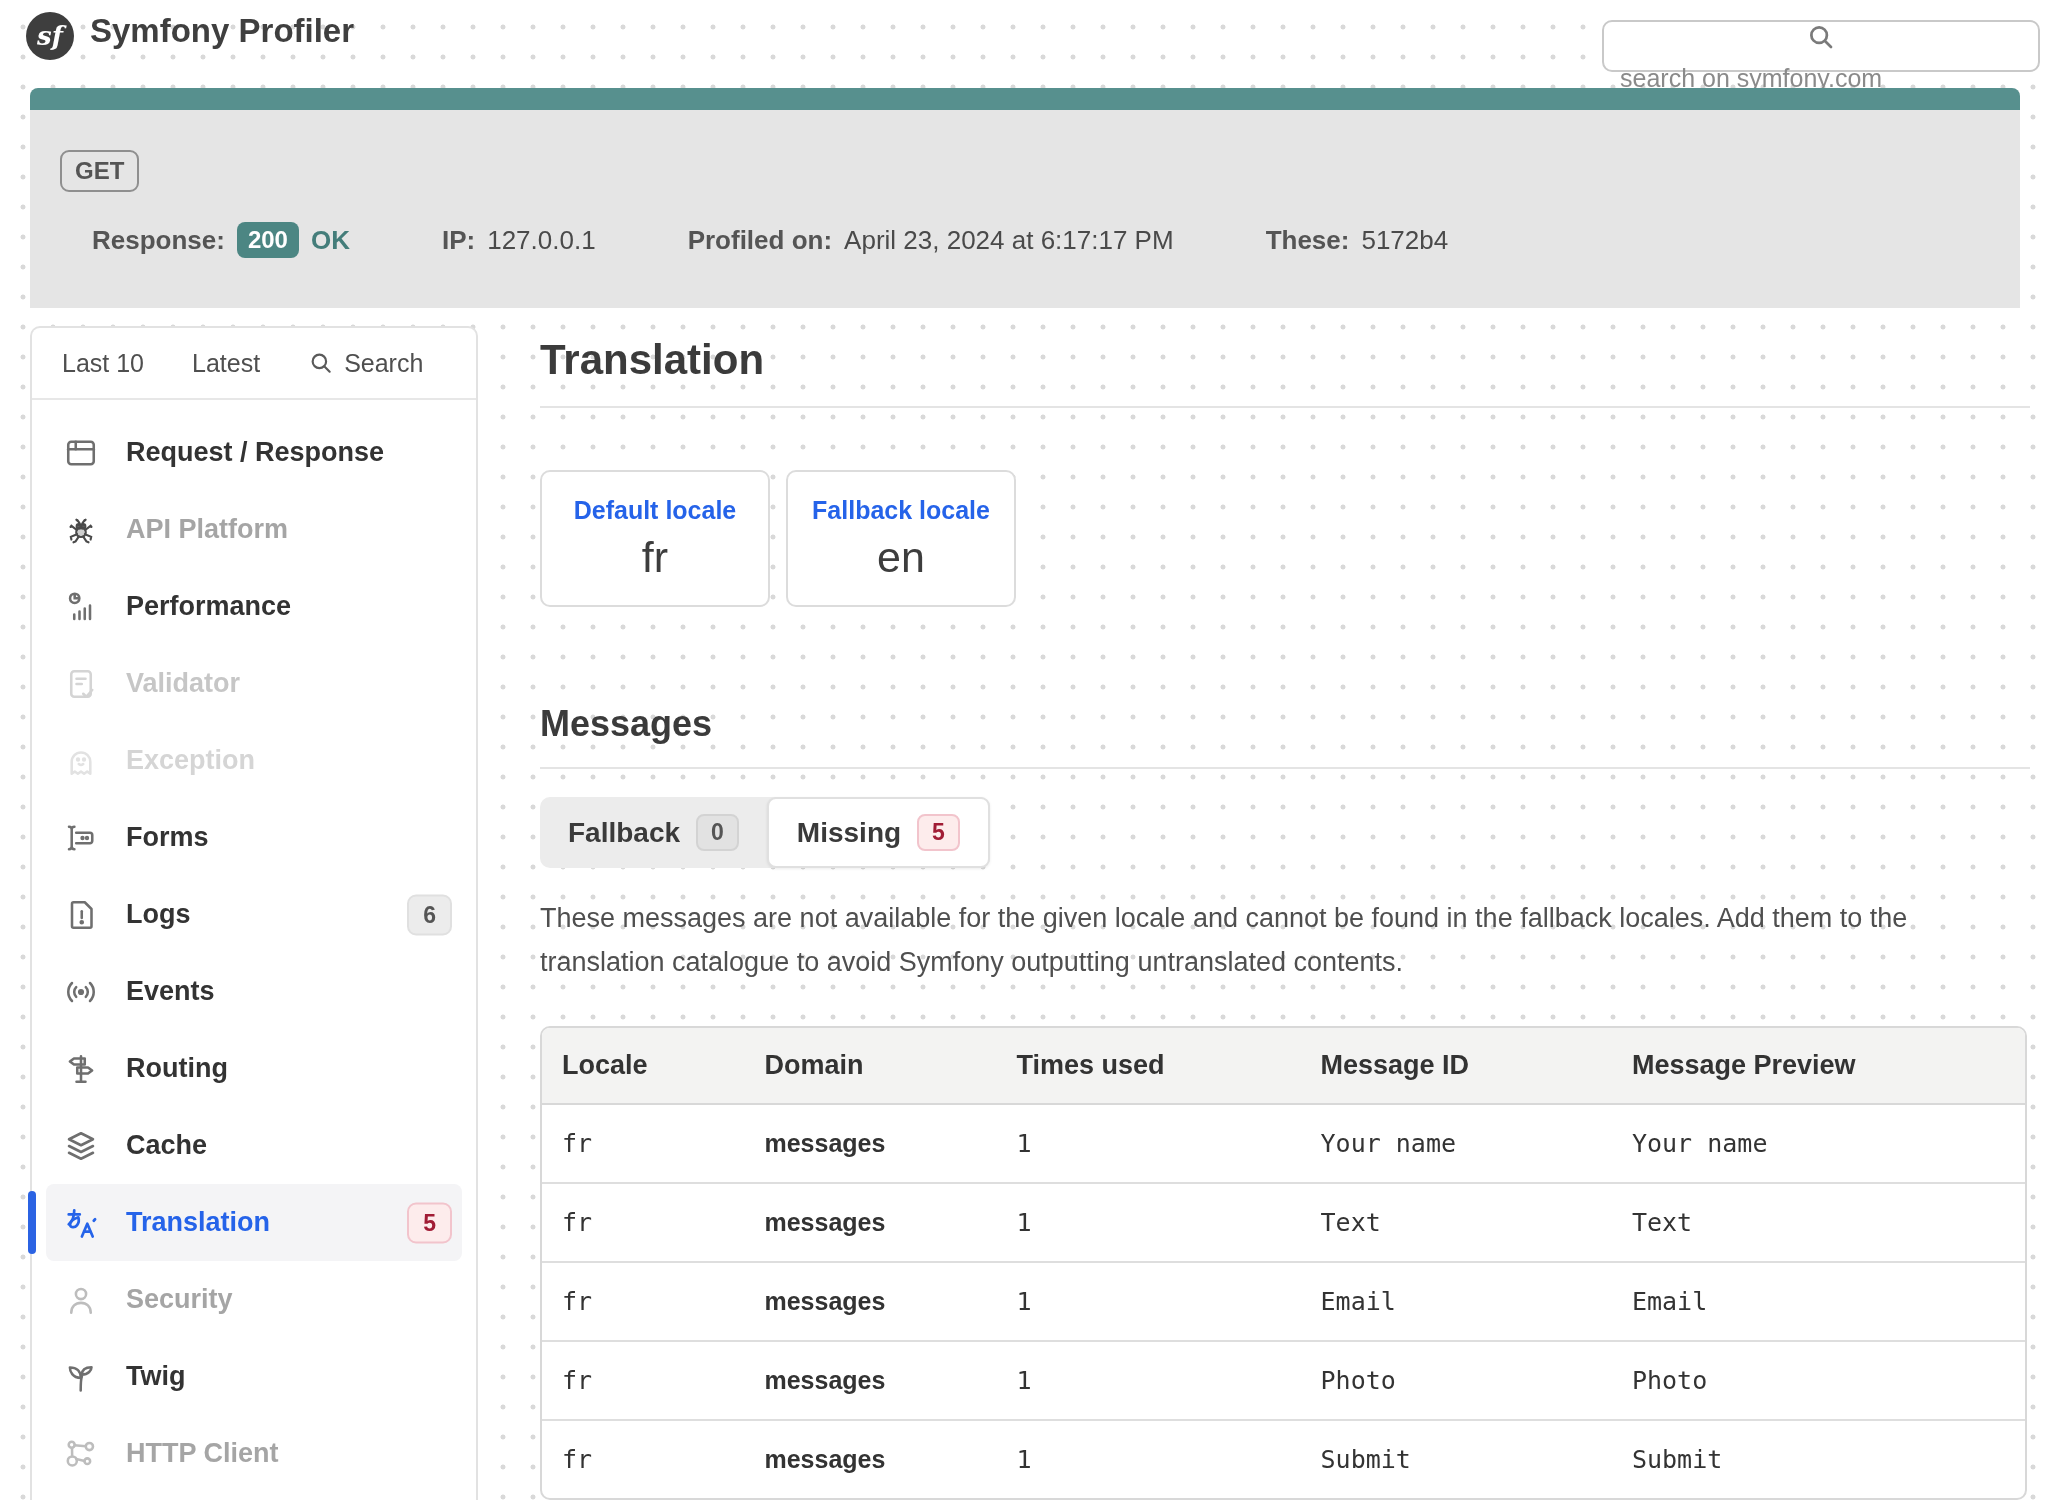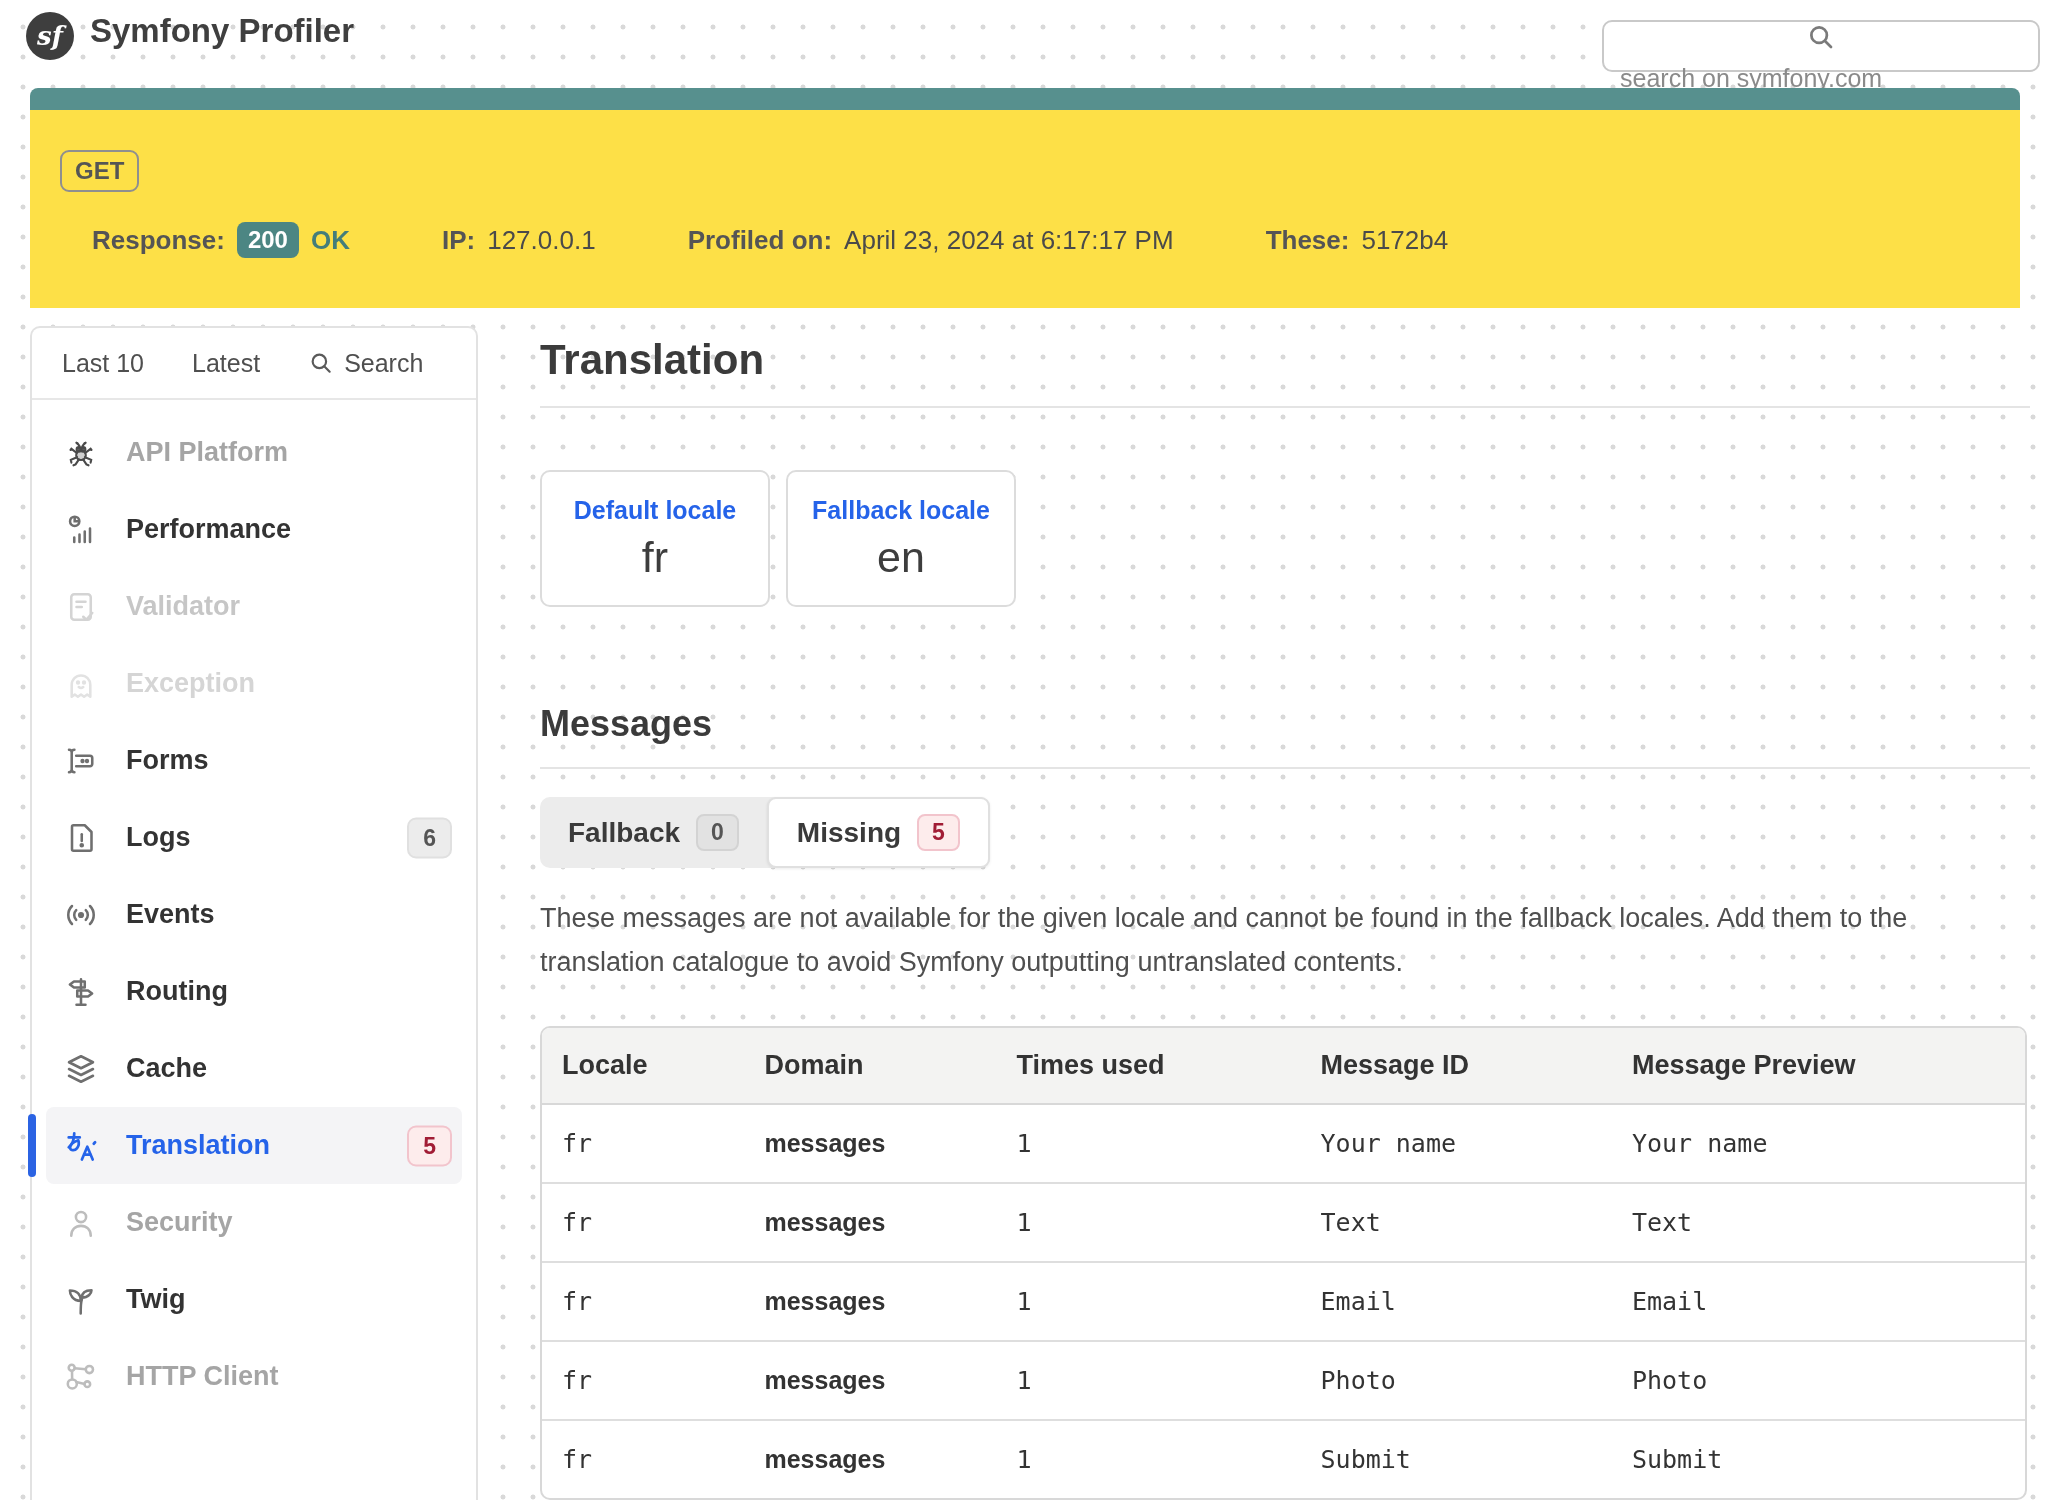--- a/index.html
+++ b/index.html
@@ -25,21 +25,21 @@
     border:2px solid #c9c9c9; border-radius:10px; background:#fff;
     display:flex; align-items:center; padding:0 16px; gap:12px;flex-direction:column; }
   .searchbox svg { flex:0 0 auto; }
   .searchbox input { border:none; outline:none; width:100%; font-size:25px;
     font-family:"Liberation Sans", sans-serif; color:#555; background:transparent; }
   .searchbox input::placeholder { color:#8a8a8a; }
   
   .tealbar { position:absolute; left:30px; top:88px; width:1990px; height:22px;
     background:#57908e; border-radius:8px 8px 0 0; }
   .request-panel { position:absolute; left:30px; top:110px; width:1990px; height:198px;
-    background:#fde047; padding:40px 30px 0 30px; }
+    background:#e5e5e5; padding:40px 30px 0 30px; }
   .req-line { display:flex; align-items:center; gap:20px; }
   .method-badge { border:2px solid #8f8f8f; border-radius:9px; color:#555;
     font-size:24px; font-weight:bold; padding:5px 13px; background:transparent; }
   .req-url { font-size:37px; font-weight:bold; color:#1f1f1f; letter-spacing:-0.5px; }
   .meta-line { display:flex; align-items:center; gap:60px; margin-top:30px; font-size:26px; color:#4a4a4a; }
   .meta-group { display:flex; align-items:center; gap:12px; }
   .meta-label { font-weight:bold; color:#555;margin-left:32px; }
   .status-badge { background:#4c8683; color:#fff; font-weight:bold; font-size:24px;
     padding:4px 11px; border-radius:8px; }
   .status-ok { color:#447d7a; font-weight:bold; }
@@ -153,20 +153,30 @@
       <svg width="26" height="26" viewBox="0 0 24 24" fill="none" stroke="#5a5a5a" stroke-width="2" stroke-linecap="round">
         <circle cx="10.5" cy="10.5" r="6.2"></circle>
           <line x1="15.2" y1="15.2" x2="20" y2="20"></line>
       </svg>
       <span>Search</span>
     </span>
   </div>
 
   <div class="sb-list">
 
+    <div class="sb-item">
+      <span class="icn">
+        <svg width="36" height="36" viewBox="0 0 24 24" fill="none" stroke="currentColor" stroke-width="1.7" stroke-linecap="round" stroke-linejoin="round">
+          <rect x="3.5" y="4.5" width="17" height="15" rx="2"></rect>
+            <line x1="3.5" y1="9.5" x2="20.5" y2="9.5"></line>
+            <line x1="8.5" y1="4.5" x2="8.5" y2="9.5"></line>
+        </svg>
+        </span>
+      <span>Request / Response</span>
+    </div>
 
     <div class="sb-item dim">
       <span class="icn">
         <svg width="36" height="36" viewBox="0 0 24 24" fill="none" stroke="#4a4a4a" stroke-width="1.4" stroke-linecap="round">
           <circle cx="12" cy="13.5" r="3.2" fill="#cfcfcf" stroke="#4a4a4a"></circle>
           <circle cx="10.6" cy="9.6" r="1.5"></circle>
             <circle cx="13.4" cy="9.6" r="1.5"></circle>
           <circle cx="10.6" cy="9.6" r="0.4" fill="#4a4a4a"></circle>
             <circle cx="13.4" cy="9.6" r="0.4" fill="#4a4a4a"></circle>
           <path d="M11 7.4 L9.6 5.4 M13 7.4 L14.4 5.4 M9.8 6 l-0.9-0.9 M14.2 6 l0.9-0.9"></path>

